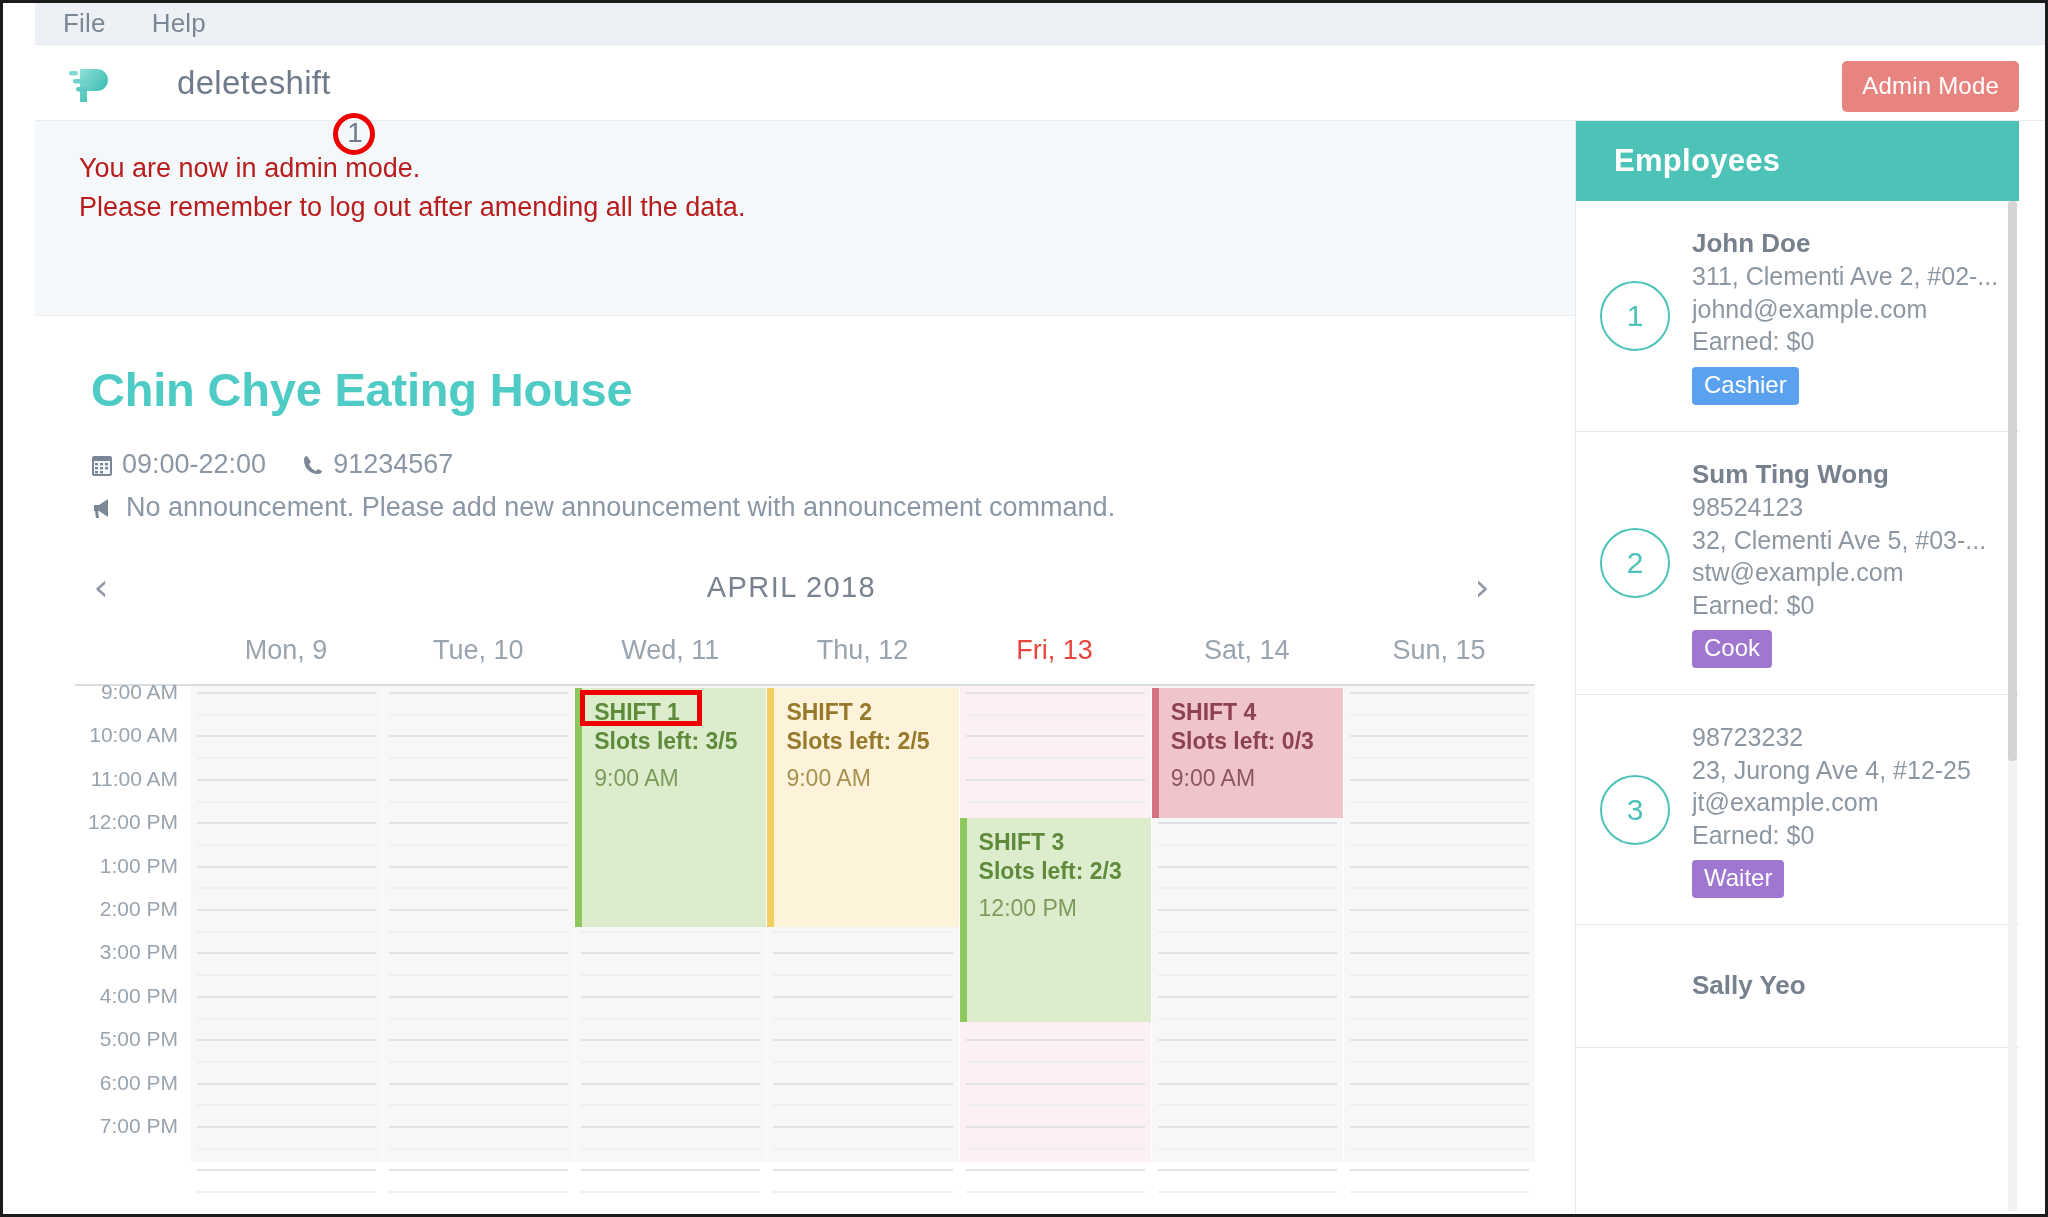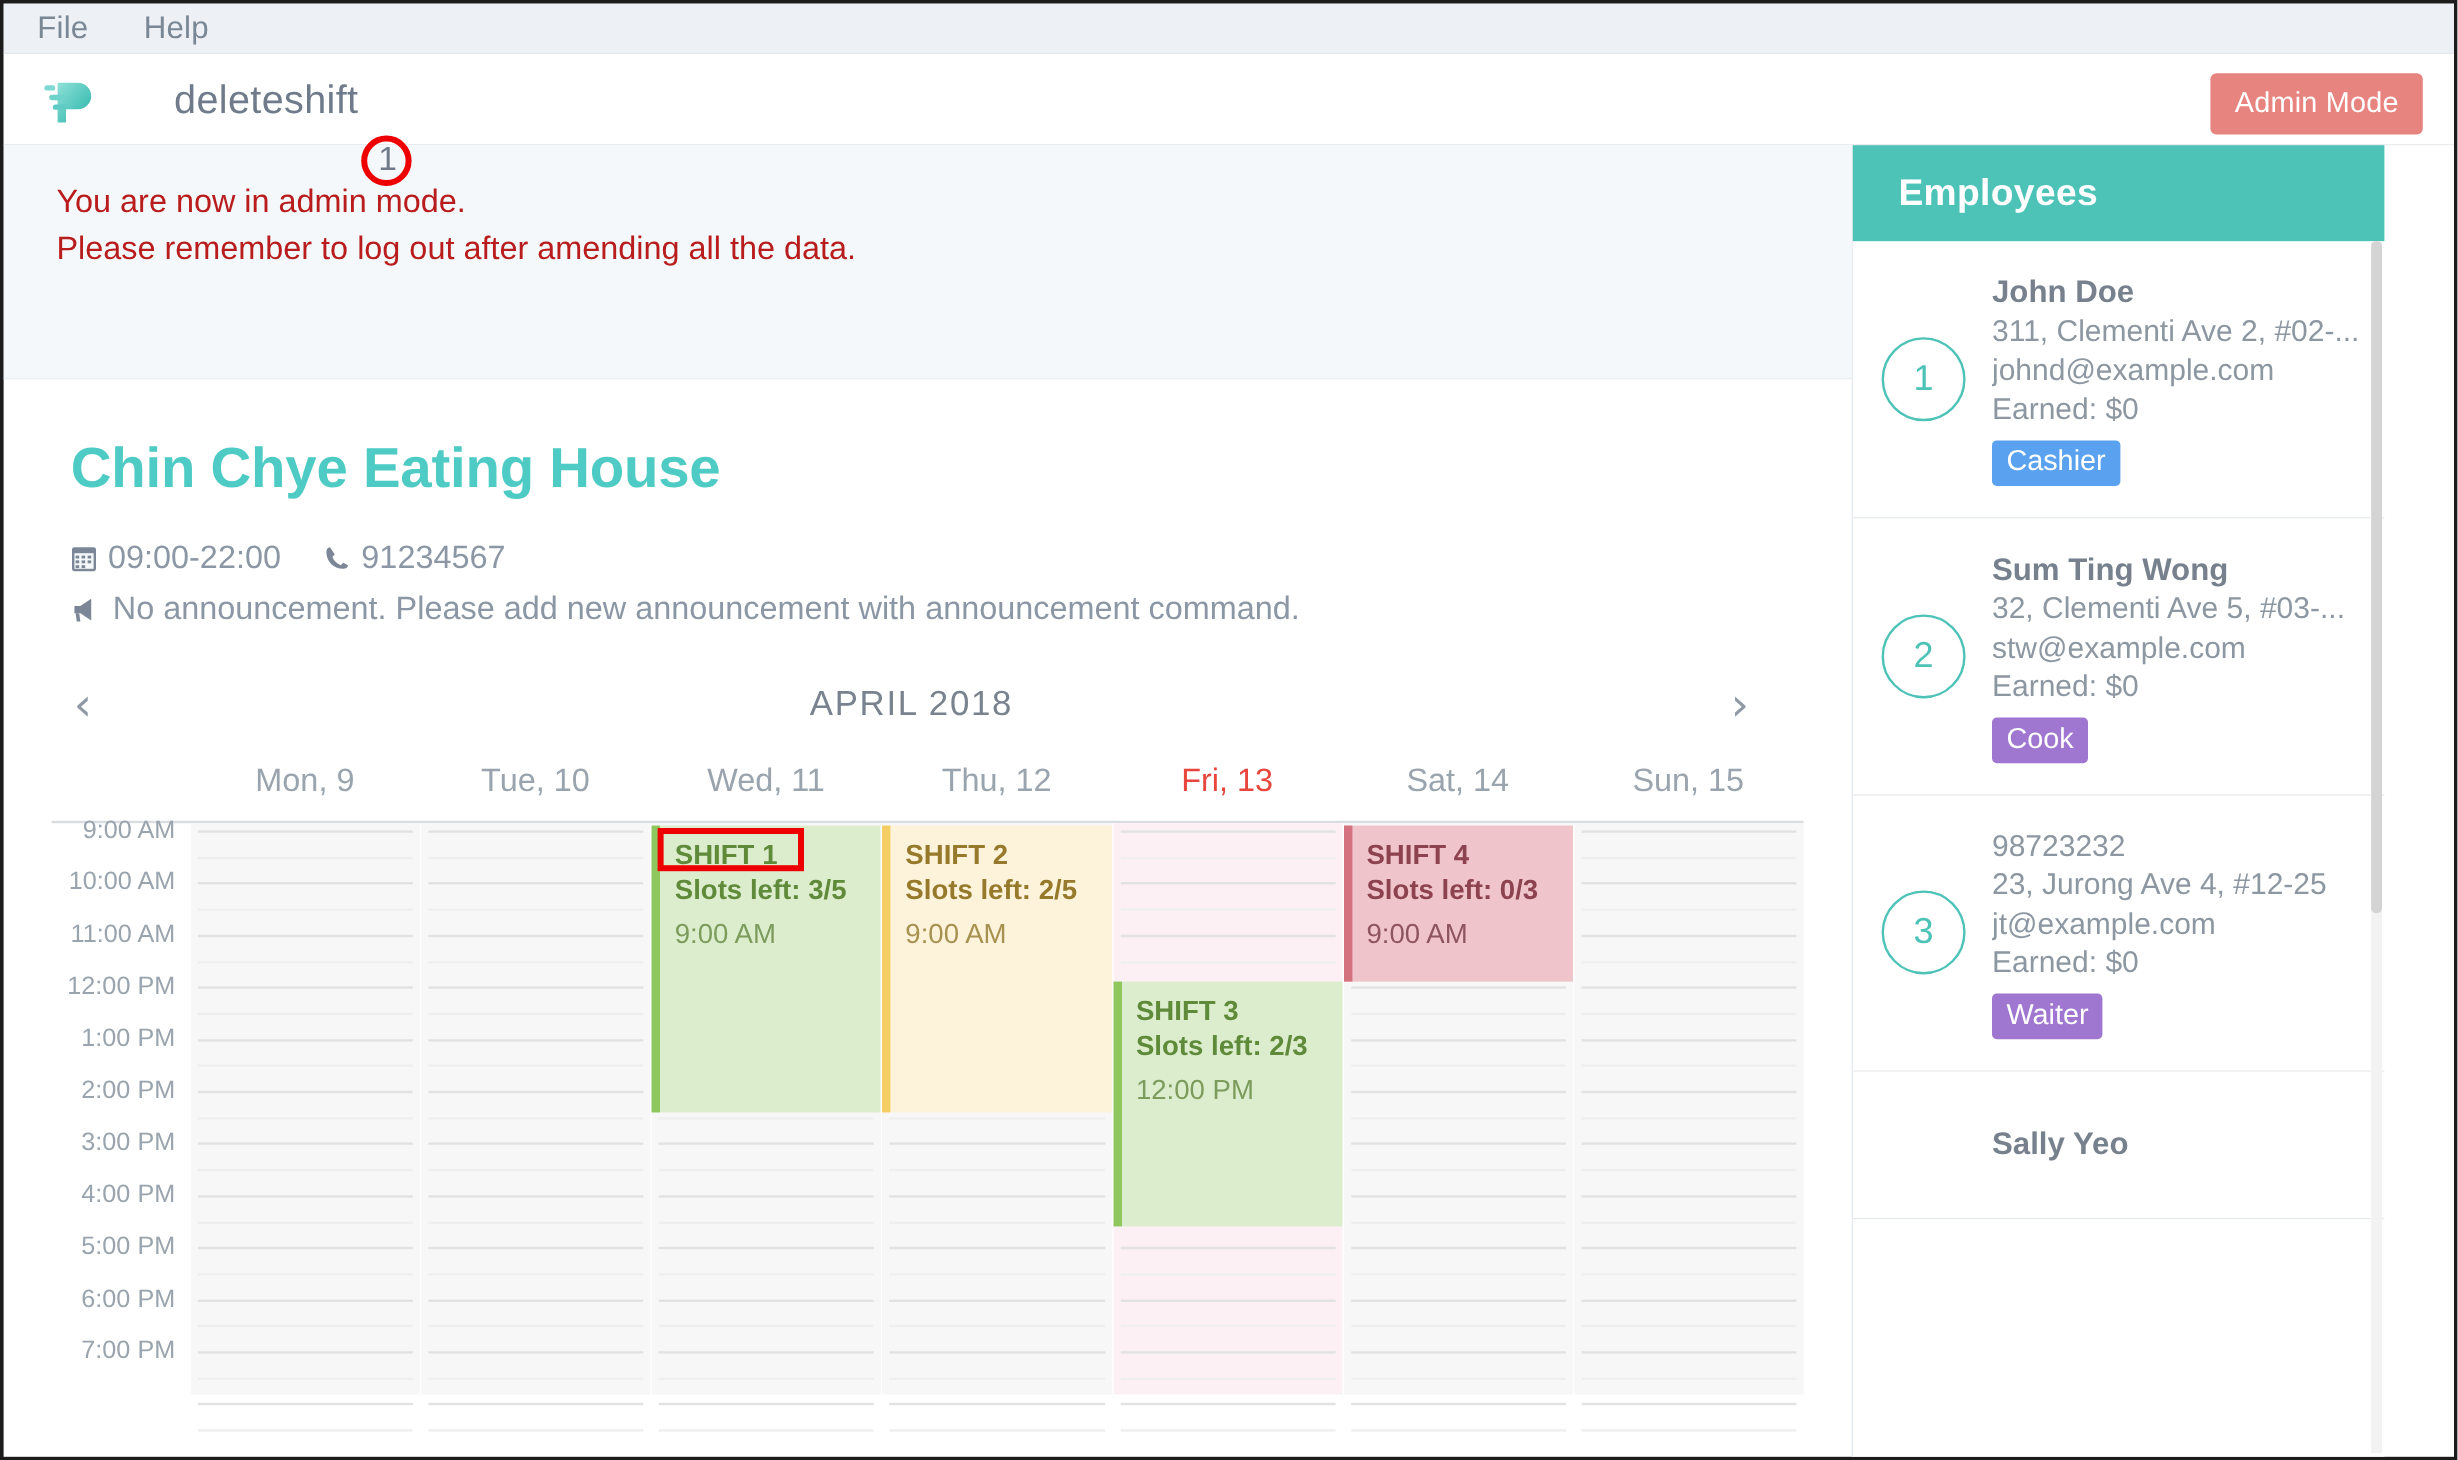--- a/index.html
+++ b/index.html
@@ -8,20 +8,21 @@
     font-family: "Liberation Sans", sans-serif;
     background: #ffffff;
     overflow: hidden;
   }
   #app {
     position: relative;
     width: 2048px; height: 1217px;
     border: 3px solid #1c1c1c;
     background: #fff;
     overflow: hidden;
+    padding-left: 32px;
   }
 
   
   .menubar {
     height: 42px;
     background: #edf1f5;
     display: flex; align-items: center;
     padding-left: 28px;
     gap: 46px;
     border-bottom: 1px solid #e3e8ed;
@@ -607,20 +608,21 @@
               <div class="emp-line">311, Clementi Ave 2, #02-...</div>
               <div class="emp-line">johnd@example.com</div>
               <div class="emp-line">Earned: $0</div>
               <div><span class="emp-badge" style="background: rgb(90, 162, 239);">Cashier</span></div>
             </div>
           </div>
           <div class="emp-card">
             <div class="emp-num">2</div>
             <div class="emp-info">
               <div class="emp-name">Sum Ting Wong</div>
+              <div class="emp-line">98524123</div>
               <div class="emp-line">32, Clementi Ave 5, #03-...</div>
               <div class="emp-line">stw@example.com</div>
               <div class="emp-line">Earned: $0</div>
               <div><span class="emp-badge" style="background: rgb(160, 119, 208);">Cook</span></div>
             </div>
           </div>
           <div class="emp-card">
             <div class="emp-num">3</div>
             <div class="emp-info">
               <div class="emp-line">98723232</div>

